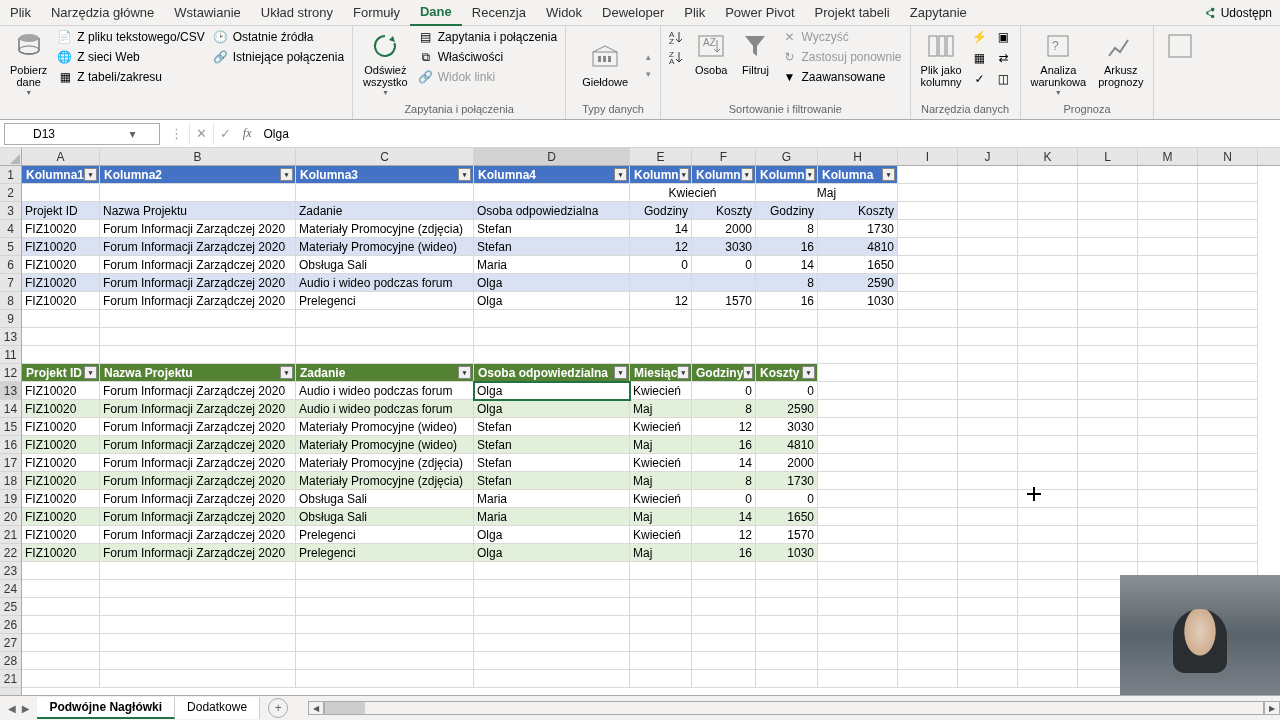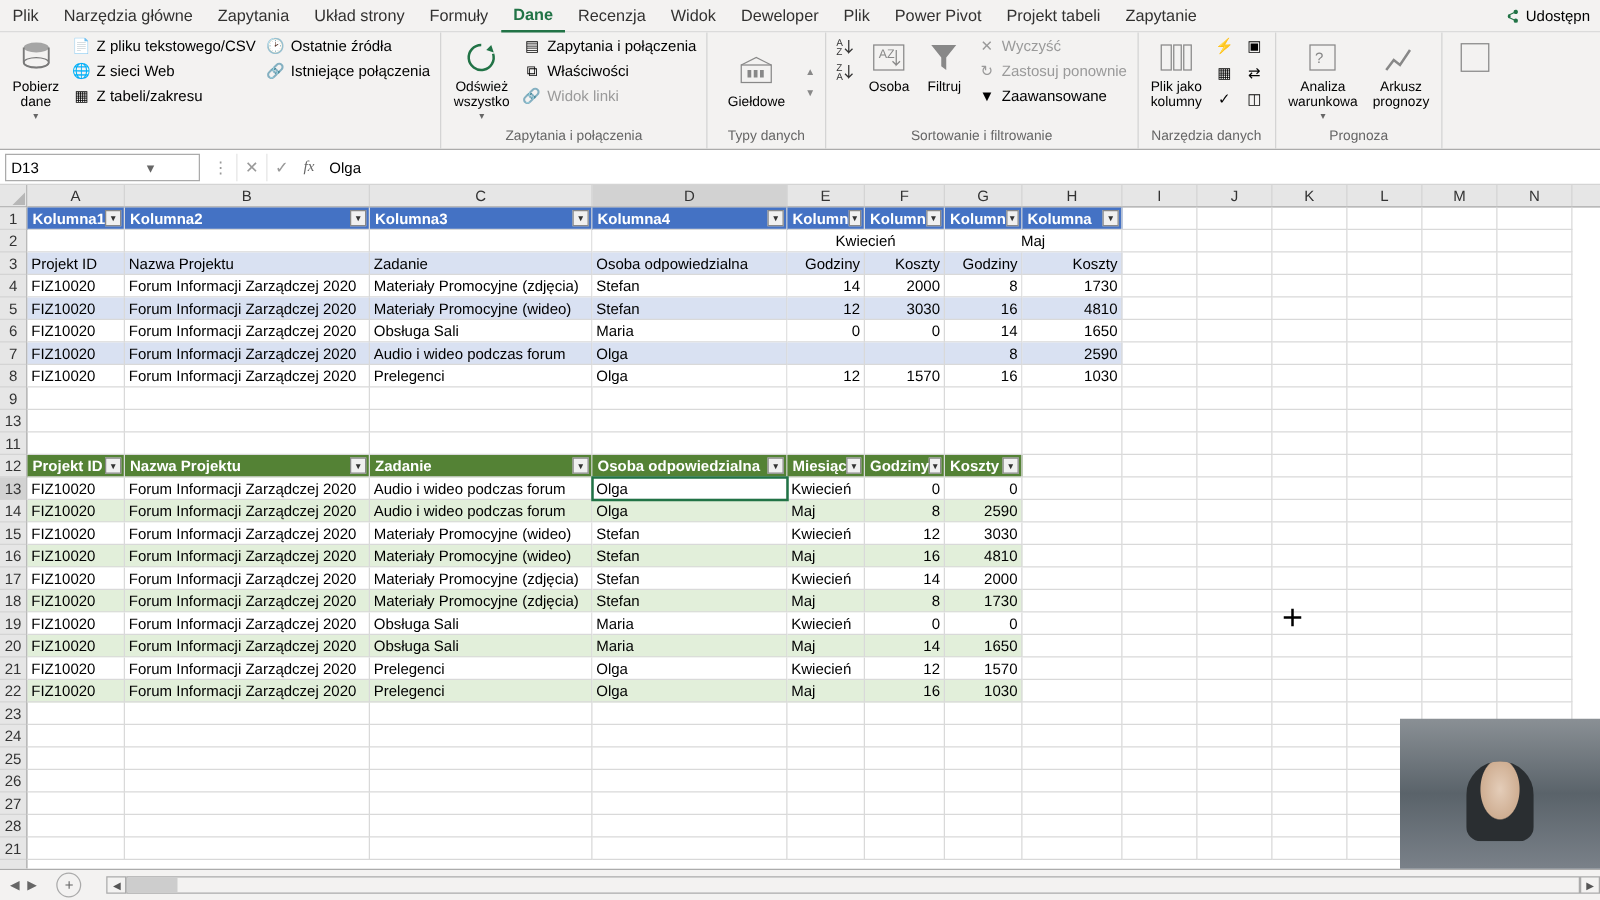--- a/index.html
+++ b/index.html
@@ -21,21 +21,21 @@
 .ribbon-btn-big .icon { width: 32px; height: 32px; display: flex; align-items: center; justify-content: center; }
 .ribbon-btn-big .lbl { font-size: 11px; text-align: center; line-height: 1.1; margin-top: 2px; }
 .ribbon-col { display: flex; flex-direction: column; gap: 2px; }
 .ribbon-btn-sm { display: flex; align-items: center; gap: 4px; font-size: 12px; padding: 1px 2px; cursor: pointer; white-space: nowrap; }
 .ribbon-btn-sm.disabled { color: #9a9a9a; }
 .ribbon-btn-sm .icon { width: 16px; height: 16px; display: inline-flex; align-items: center; justify-content: center; }
 
 
 .formula-bar { height: 28px; display: flex; align-items: center; border-bottom: 1px solid #d4d4d4; background: #fff; }
 .name-box { width: 156px; height: 22px; margin: 0 4px; display: flex; align-items: center; border: 1px solid #ababab; font-size: 12px; }
-.name-box span { flex: 1; padding: 0 4px; }
+.name-box span { flex: 1; padding: 0 4px; margin-left: 24px; }
 .name-box .dd { width: 14px; text-align: center; color: #666; }
 .fx-ctrl { padding: 0 6px; color: #9a9a9a; font-size: 13px; border-left: 1px solid #e5e5e5; height: 22px; display: flex; align-items: center; }
 .fx { font-style: italic; font-family: "Times New Roman"; color: #666; padding: 0 6px; }
 .formula-input { flex: 1; padding: 0 6px; font-size: 12px; height: 22px; line-height: 22px; }
 
 
 .grid-wrap { position: absolute; top: 148px; left: 0; right: 0; bottom: 25px; overflow: hidden; background: #fff; }
 .corner { position: absolute; top: 0; left: 0; width: 22px; height: 18px; background: #e6e6e6; border-right: 1px solid #ababab; border-bottom: 1px solid #ababab; display:flex; align-items:flex-end; justify-content:flex-end;}
 .corner::after{content:"";width:0;height:0;border-style:solid;border-width:0 0 10px 10px;border-color:transparent transparent #b7b7b7 transparent;margin:1px;}
 .col-headers { position: absolute; top: 0; left: 22px; right: 0; height: 18px; display: flex; background: #e6e6e6; border-bottom: 1px solid #ababab; }
@@ -85,21 +85,21 @@
 
 svg { display: block; }
 </style>
 </head>
 <body>
 
 <div class="menubar">
   <div id="menubar-tabs" style="display:flex;">
       <div class="tab">Plik</div>
       <div class="tab">Narzędzia główne</div>
-      <div class="tab">Zapytania</div>
+      <div class="tab">Wstawianie</div>
       <div class="tab">Układ strony</div>
       <div class="tab">Formuły</div>
       <div class="tab active">Dane</div>
       <div class="tab">Recenzja</div>
       <div class="tab">Widok</div>
       <div class="tab">Deweloper</div>
       <div class="tab">Plik</div>
       <div class="tab">Power Pivot</div>
       <div class="tab secondary">Projekt tabeli</div>
       <div class="tab secondary">Zapytanie</div>
@@ -918,20 +918,24 @@
     </div>
 </div>
 
 <div class="cursor-cross" style="left:1027px;top:487px;"></div>
 
 <div class="sheet-bar">
   <div class="sheet-nav">
     <span>◀</span>
     <span>▶</span>
   </div>
+  <div id="sheet-tabs" style="display:flex;">
+      <div class="sheet-tab active">Podwójne Nagłówki</div>
+      <div class="sheet-tab">Dodatkowe</div>
+    </div>
   <div class="add-sheet">+</div>
   <div class="hscroll">
     <div class="arr">◀</div>
     <div class="bar"></div>
     <div class="arr">▶</div>
   </div>
 </div>
 
 <div class="webcam"></div>
 

